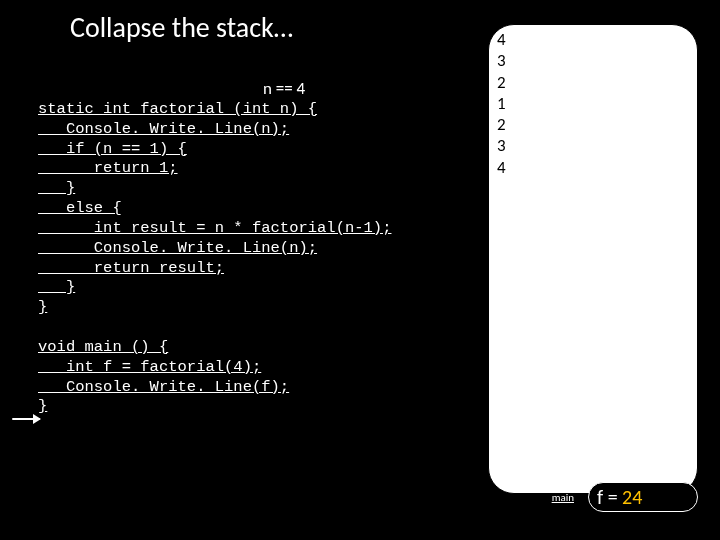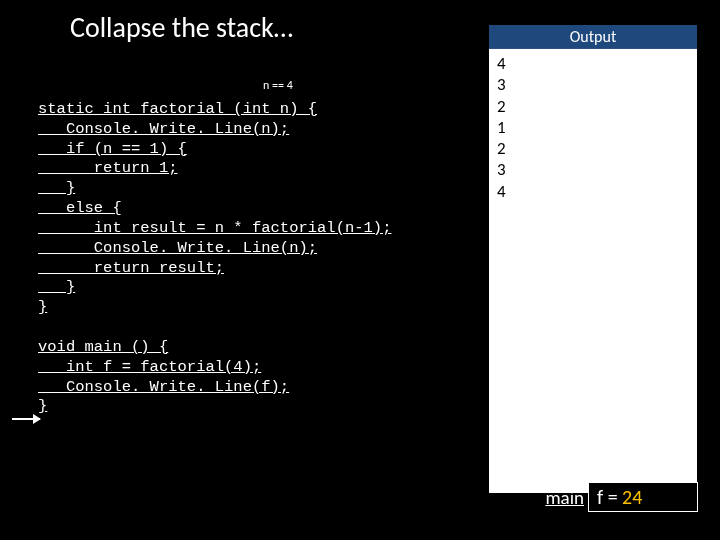--- a/index.html
+++ b/index.html
@@ -1,26 +1,26 @@
 <!DOCTYPE html>
 <html><head>
 <meta charset="utf-8">
 <style>
-  * { margin: 0; padding: 0; box-sizing: border-box; }
+  * { margin: 0; padding: 0; box-sizing: border-box; border-radius: 26px; }
   html, body { width: 720px; height: 540px; background: #000; font-family: Calibri, Arial, sans-serif; }
   .slide { position: relative; width: 720px; height: 540px; background: #000; color: #fff; }
   .title { position: absolute; top: 10px; left: 70px; font-size: 28px; color: #fff; font-weight: 400; }
-  .annotation { position: absolute; top: 78px; left: 263px; font-size: 12px; color: #fff; }
+  .annotation { position: absolute; top: 78px; left: 263px; font-size: 17px; color: #fff; }
   .code-block { position: absolute; top: 100px; left: 38px; font-family: "Courier New", monospace; font-size: 15.5px; color: #fff; white-space: pre; line-height: 1.28; text-decoration: underline; }
   .output-box { position: absolute; top: 24px; right: 22px; width: 210px; height: 470px; background: #fff; border: 1px solid #000; }
   .output-header { background: #1f497d; color: #fff; text-align: center; font-size: 16px; padding: 2px 0; border-bottom: 1px solid #305080; }
   .output-body { padding: 4px 8px; color: #000; font-size: 17px; line-height: 1.25; }
   .output-body div { }
   .stack-area { position: absolute; bottom: 28px; right: 22px; display: flex; align-items: center; }
-  .stack-label { color: #fff; font-size: 19px; margin-right: 4px; text-decoration: underline; }
+  .stack-label { color: #fff; font-size: 11px; margin-right: 14px; text-decoration: underline; }
   .stack-frame { background: #000; border: 1px solid #fff; padding: 2px 8px; color: #fff; font-size: 20px; min-width: 110px; }
   .result-val { color: #ffc000; }
   .arrow { position: absolute; top: 418px; left: 12px; width: 28px; height: 2px; background: #fff; }
   .arrow::after { content: ""; position: absolute; right: -1px; top: -4px; border-left: 8px solid #fff; border-top: 5px solid transparent; border-bottom: 5px solid transparent; }
 </style>
 </head>
 <body>
 
 <div class="slide">
 
@@ -41,21 +41,20 @@
 }
 
 void main () {
    int f = factorial(4);
    Console. Write. Line(f);
 }</pre>
 
   <div class="arrow"></div>
 
   <div class="output-box">
-    <div class="output-header">Output</div>
     <div class="output-body">
       <div>4</div>
       <div>3</div>
       <div>2</div>
       <div>1</div>
       <div>2</div>
       <div>3</div>
       <div>4</div>
     </div>
   </div>

